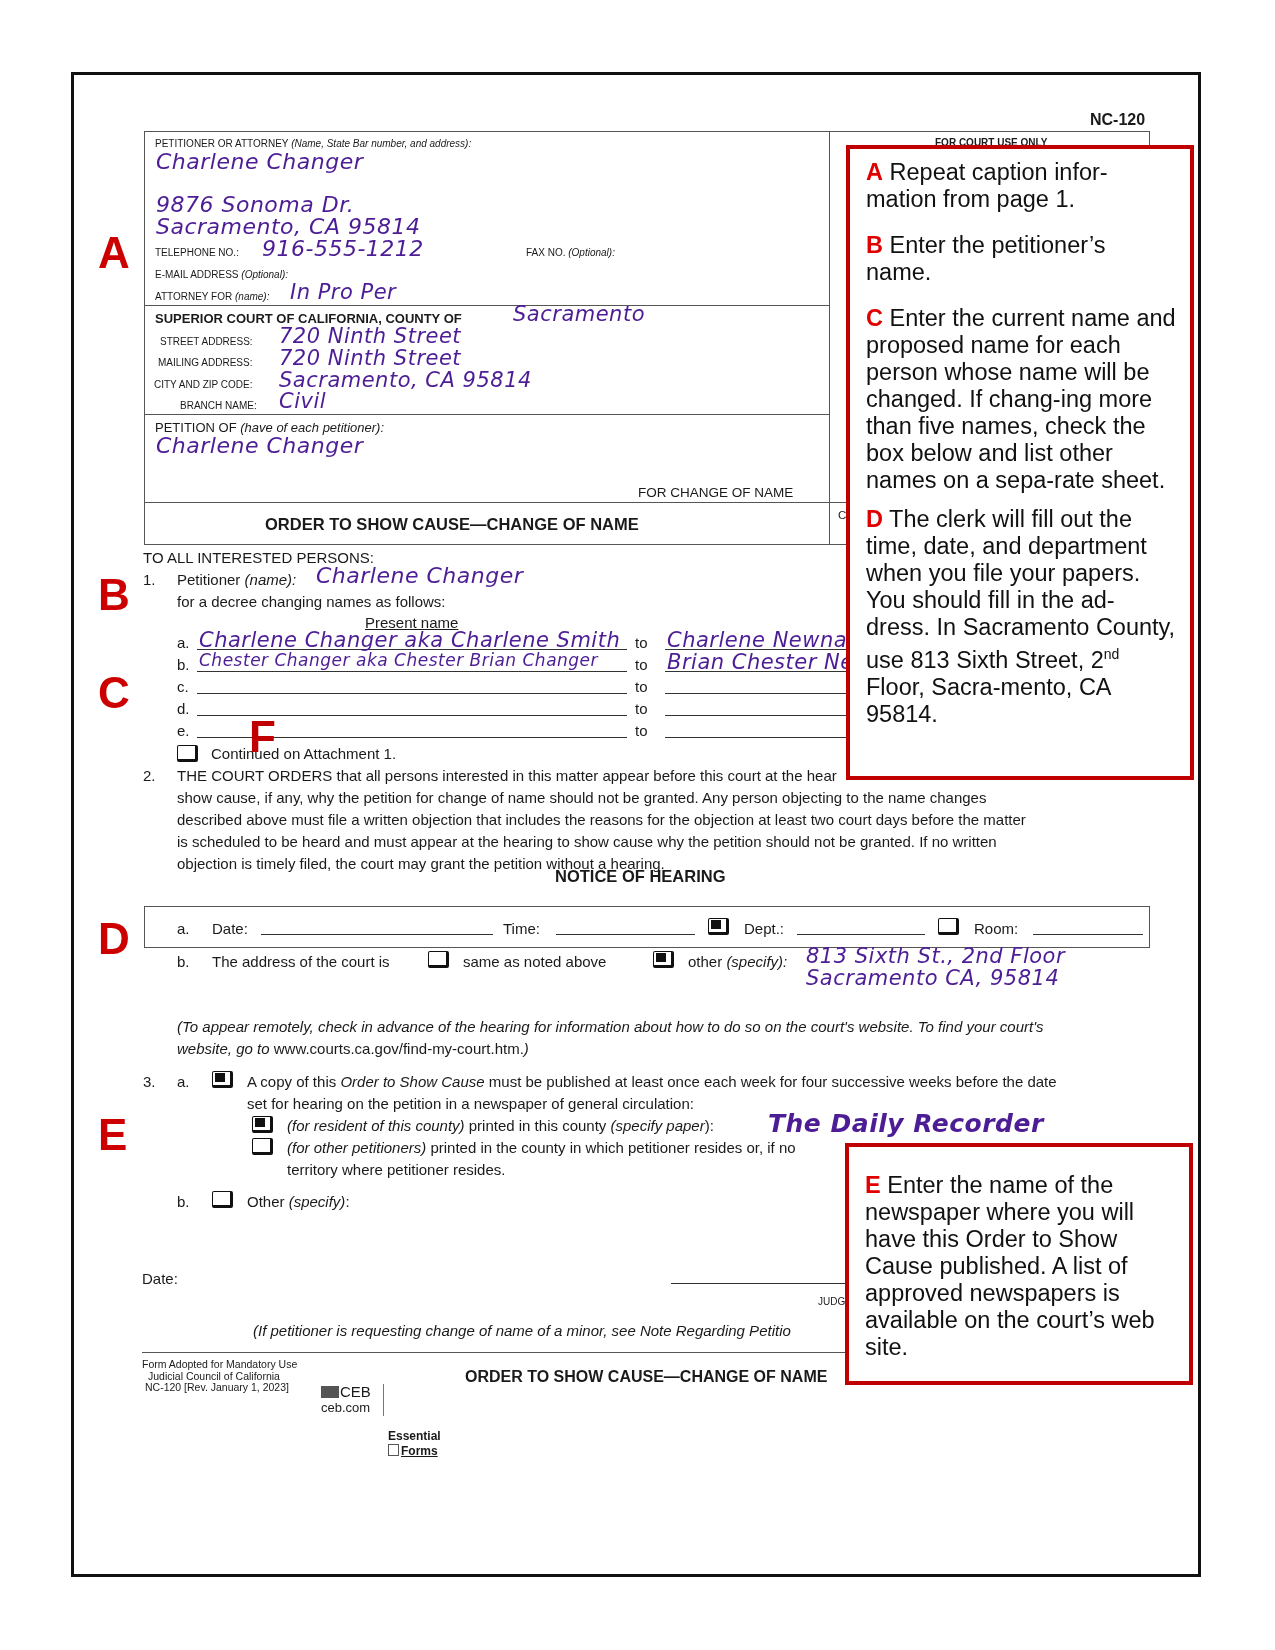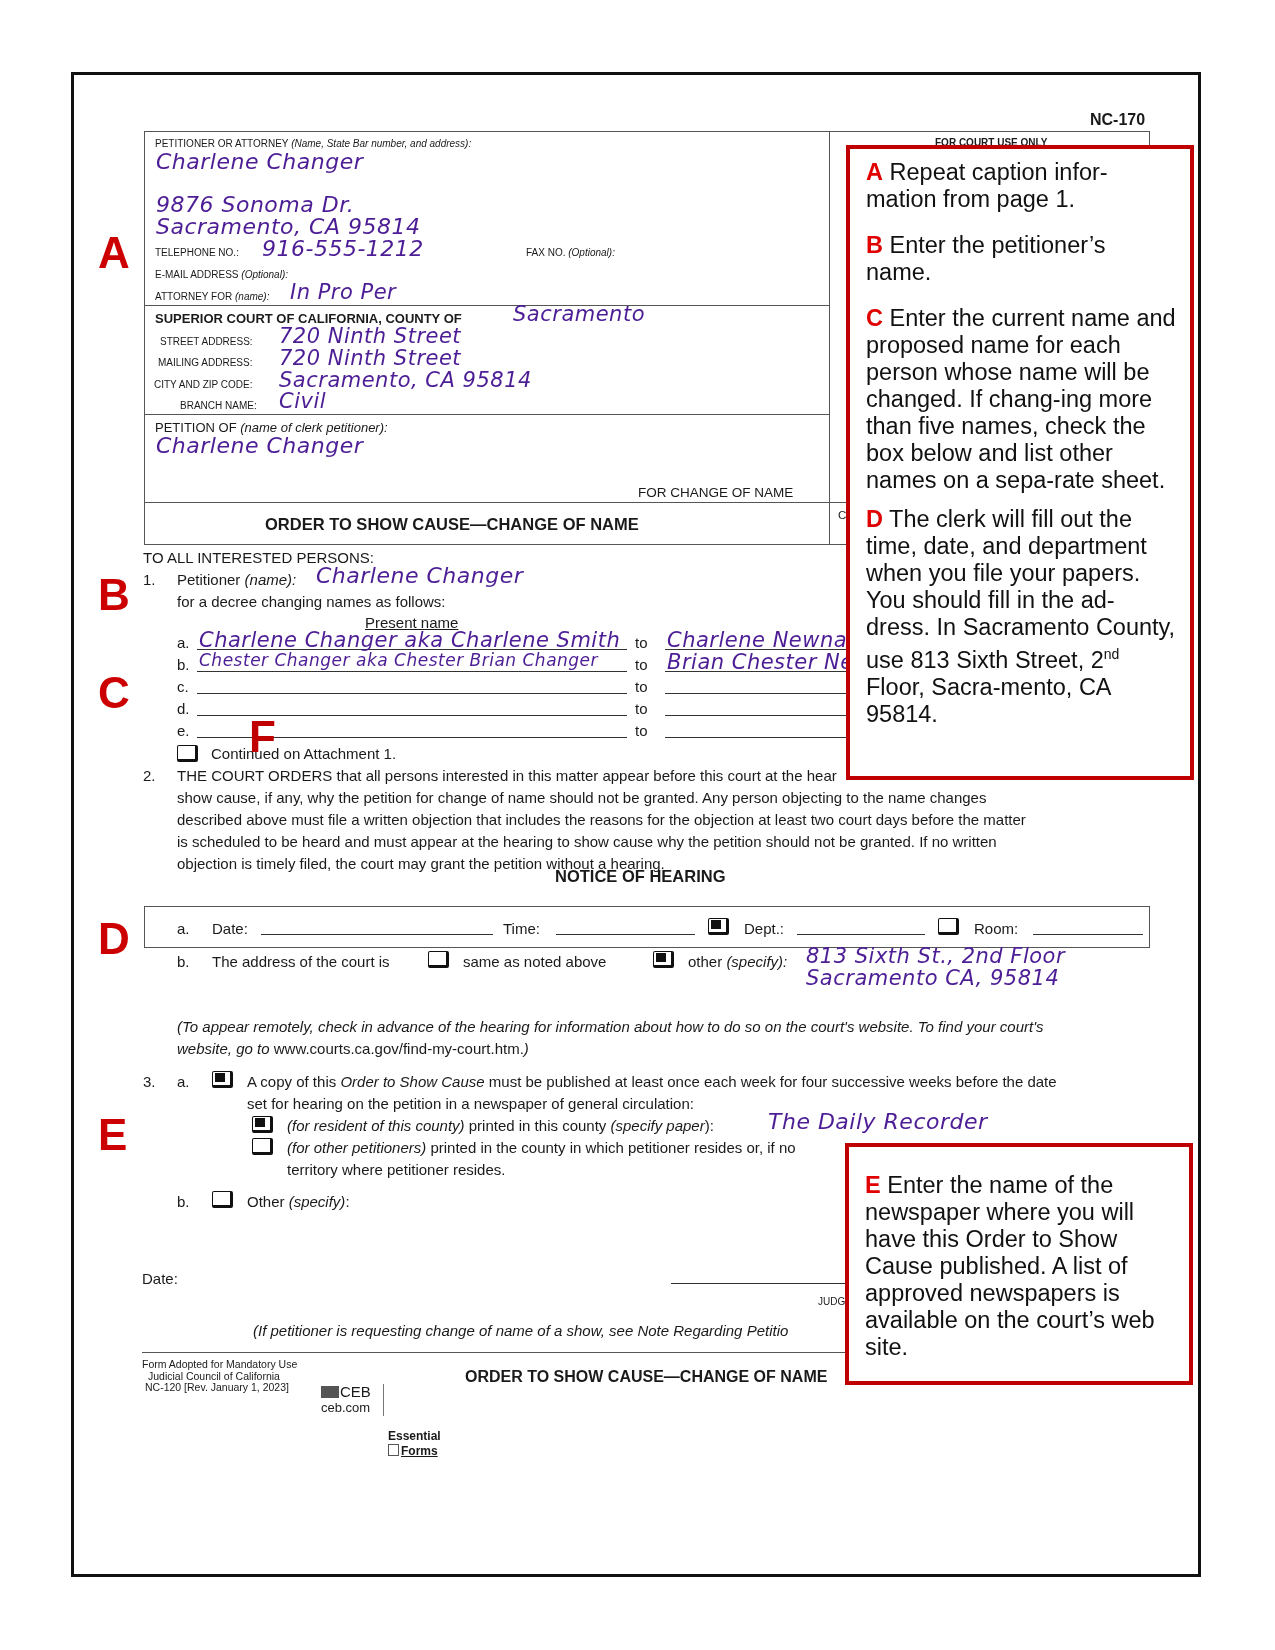--- a/index.html
+++ b/index.html
@@ -20,21 +20,21 @@
   .note { position:absolute; border:4px solid #c00000; background:#fff; box-sizing:border-box; padding:10px 14px 8px 16px; font-size:23.5px; line-height:27px; color:#111; }
   .note .key { color:#e00000; font-weight:bold; }
   .note p { margin:0 0 19px 0; }
   .note p:last-child { margin-bottom:0; }
 </style>
 </head>
 <body>
 
 <div class="frame"></div>
 
-<div class="abs bold" style="left:1090px; top:111px; font-size:16px;">NC-170</div>
+<div class="abs bold" style="left:1090px; top:111px; font-size:16px;">NC-120</div>
 
 <div class="abs" style="left:144px; top:131px; width:686px; height:414px; border:1.5px solid #555; box-sizing:border-box;"></div>
 
 <div class="abs" style="left:829px; top:131px; width:321px; height:414px; border:1.5px solid #555; border-left:none; box-sizing:border-box;"></div>
 <div class="abs tiny bold caps" style="left:935px; top:137px;">FOR COURT USE ONLY</div>
 <div class="abs small" style="left:838px; top:509px;">C</div>
 
 <div class="abs" style="left:144px; top:305px; width:686px; border-top:1.5px solid #555;"></div>
 <div class="abs" style="left:144px; top:414px; width:686px; border-top:1.5px solid #555;"></div>
 <div class="abs" style="left:144px; top:502px; width:1006px; border-top:1.5px solid #555;"></div>
@@ -54,21 +54,21 @@
 <div class="abs hand" style="left:513px; top:302px; font-size:21px;">Sacramento</div>
 <div class="abs tiny" style="left:160px; top:336px;">STREET ADDRESS:</div>
 <div class="abs hand" style="left:279px; top:324px; font-size:21px;">720 Ninth Street</div>
 <div class="abs tiny" style="left:158px; top:357px;">MAILING ADDRESS:</div>
 <div class="abs hand" style="left:279px; top:346px; font-size:21px;">720 Ninth Street</div>
 <div class="abs tiny" style="left:154px; top:379px;">CITY AND ZIP CODE:</div>
 <div class="abs hand" style="left:279px; top:368px; font-size:21px;">Sacramento, CA 95814</div>
 <div class="abs tiny" style="left:180px; top:400px;">BRANCH NAME:</div>
 <div class="abs hand" style="left:279px; top:389px; font-size:21px;">Civil</div>
 
-<div class="abs" style="left:155px; top:420px; font-size:13px;"><span>PETITION OF</span> <span class="ital">(name of clerk petitioner):</span></div>
+<div class="abs" style="left:155px; top:420px; font-size:13px;"><span>PETITION OF</span> <span class="ital">(have of each petitioner):</span></div>
 <div class="abs hand" style="left:156px; top:433px; font-size:22px;">Charlene Changer</div>
 <div class="abs" style="left:638px; top:485px; font-size:13.5px;">FOR CHANGE OF NAME</div>
 <div class="abs bold" style="left:265px; top:515px; font-size:16.5px;">ORDER TO SHOW CAUSE—CHANGE OF NAME</div>
 
 <div class="abs" style="left:143px; top:549px; font-size:15px;">TO ALL INTERESTED PERSONS:</div>
 <div class="abs body" style="left:143px; top:571px;">1.</div>
 <div class="abs body" style="left:177px; top:571px;"><span>Petitioner</span> <span class="ital">(name):</span></div>
 <div class="abs hand" style="left:316px; top:563px; font-size:22px;">Charlene Changer</div>
 <div class="abs body" style="left:177px; top:593px;">for a decree changing names as follows:</div>
 <div class="abs body" style="left:365px; top:614px; text-decoration:underline;">Present name</div>
@@ -142,32 +142,32 @@
 <div class="abs body ital" style="left:177px; top:1018px; white-space:nowrap;">(To appear remotely, check in advance of the hearing for information about how to do so on the court's website. To find your court's</div>
 <div class="abs body" style="left:177px; top:1040px; white-space:nowrap;"><span class="ital">website, go to </span><span>www.courts.ca.gov/find-my-court.htm.</span><span class="ital">)</span></div>
 
 <div class="abs body" style="left:143px; top:1073px;">3.</div>
 <div class="abs body" style="left:177px; top:1073px;">a.</div>
 <div class="cb checked" style="left:212px; top:1071px;"></div>
 <div class="abs body" style="left:247px; top:1073px; white-space:nowrap;"><span>A copy of this </span><span class="ital">Order to Show Cause</span><span> must be published at least once each week for four successive weeks before the date</span></div>
 <div class="abs body" style="left:247px; top:1095px;">set for hearing on the petition in a newspaper of general circulation:</div>
 <div class="cb checked" style="left:252px; top:1116px;"></div>
 <div class="abs body" style="left:287px; top:1117px; white-space:nowrap;"><span class="ital">(for resident of this county)</span><span> printed in this county </span><span class="ital">(specify paper</span><span>):</span></div>
-<div class="abs hand" style="left:768px; top:1109px; font-size:22px;">The Daily Recorder</div>
+<div class="abs hand" style="left:768px; top:1109px; font-size:25px;font-weight:bold;">The Daily Recorder</div>
 <div class="cb" style="left:252px; top:1138px;"></div>
 <div class="abs body" style="left:287px; top:1139px; white-space:nowrap;"><span class="ital">(for other petitioners)</span><span> printed in the county in which petitioner resides or, if no</span></div>
 <div class="abs body" style="left:287px; top:1161px;">territory where petitioner resides.</div>
 <div class="abs body" style="left:177px; top:1193px;">b.</div>
 <div class="cb" style="left:212px; top:1191px;"></div>
 <div class="abs body" style="left:247px; top:1193px;"><span>Other</span> <span class="ital">(specify)</span><span>:</span></div>
 
 <div class="abs body" style="left:142px; top:1270px;">Date:</div>
 <div class="line" style="left:671px; top:1283px; width:180px;"></div>
 <div class="abs tiny" style="left:818px; top:1296px;">JUDG</div>
-<div class="abs body ital" style="left:253px; top:1322px; white-space:nowrap;">(If petitioner is requesting change of name of a show, see Note Regarding Petitio</div>
+<div class="abs body ital" style="left:253px; top:1322px; white-space:nowrap;">(If petitioner is requesting change of name of a minor, see Note Regarding Petitio</div>
 <div class="abs" style="left:142px; top:1352px; width:720px; border-top:1.5px solid #555;"></div>
 
 <div class="abs" style="left:142px; top:1359px; font-size:10.5px; line-height:11.5px;">
   <div>Form Adopted for Mandatory Use</div>
   <div style="padding-left:6px;">Judicial Council of California</div>
   <div style="padding-left:3px;">NC-120 [Rev. January 1, 2023]</div>
 </div>
 <div class="abs" style="left:321px; top:1384px; font-size:15px; line-height:16px;">
   <div><span style="display:inline-block; width:18px; height:12px; background:#555; margin-right:1px; vertical-align:-1px;"></span><span>CEB</span></div>
   <div style="font-size:13px;">ceb.com</div>

